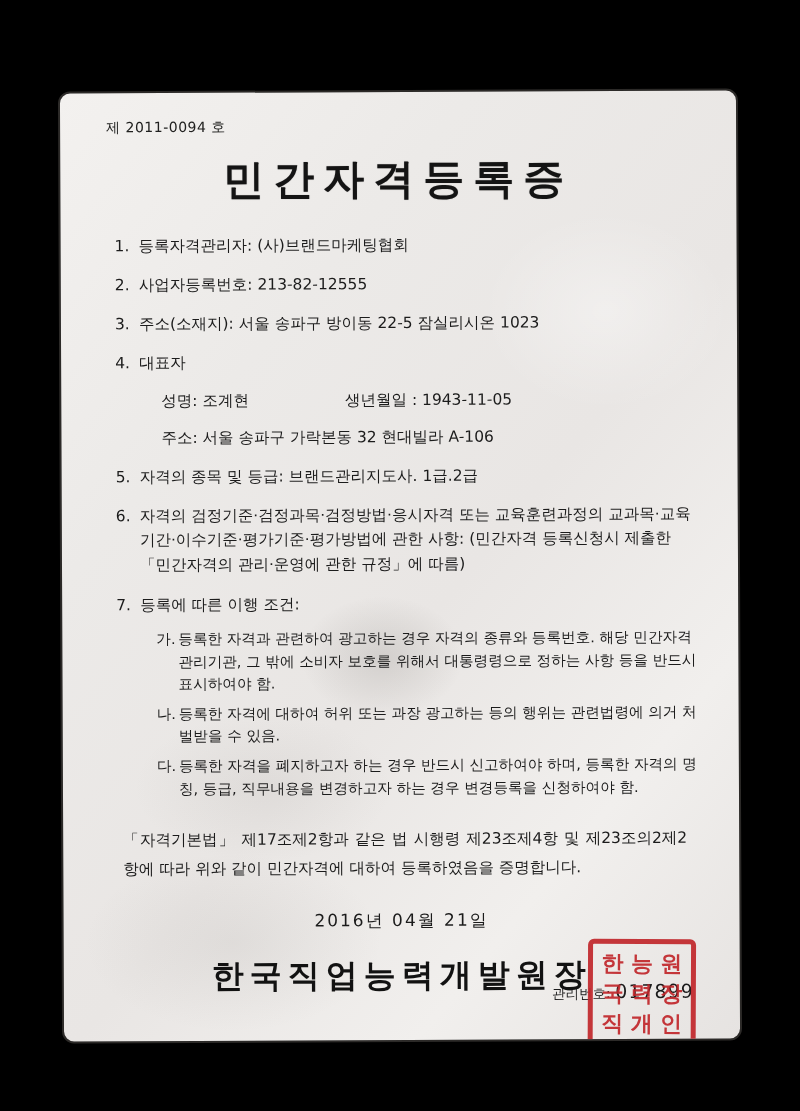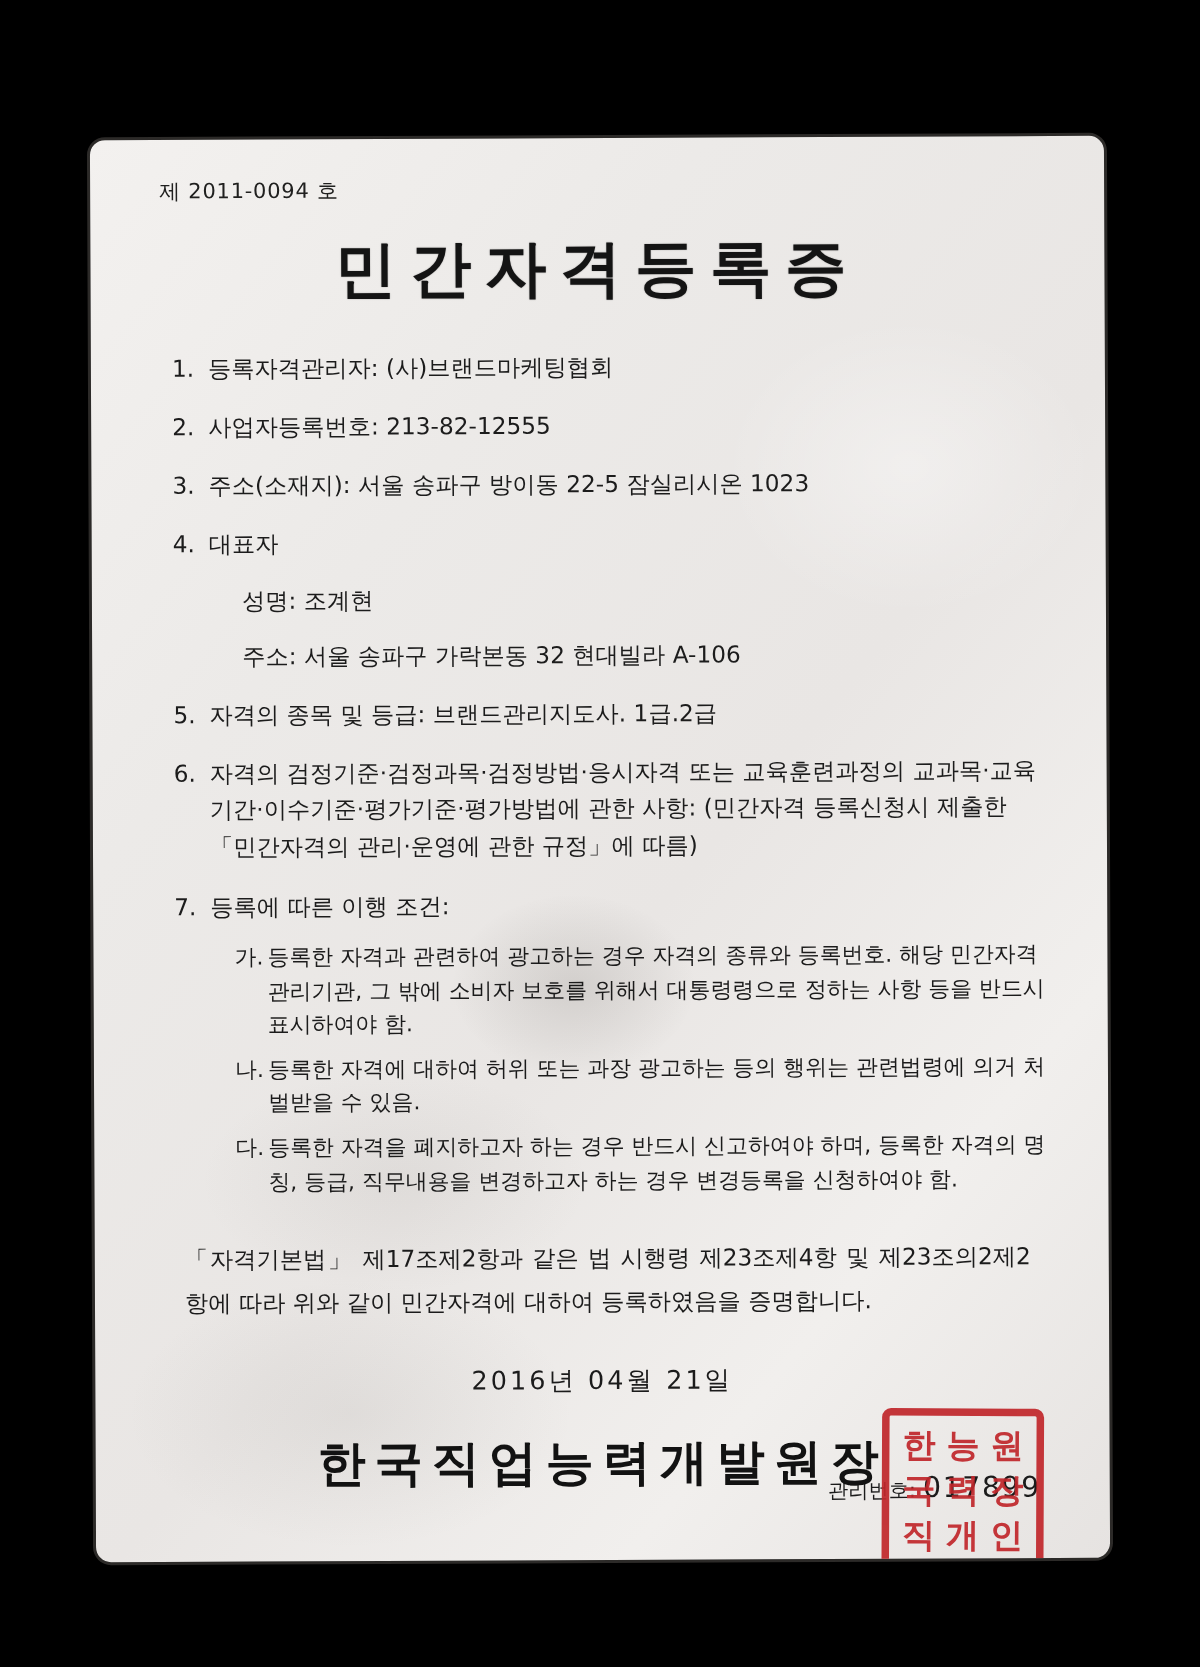--- a/index.html
+++ b/index.html
@@ -241,20 +241,21 @@
         </div>
 
         <div class="item">
           <span class="num">4.</span>
           <span class="txt">대표자</span>
         </div>
 
         <div class="sub-line">
           <span class="label">성명: 조계현</span>
           <span class="spacer"></span>
+          <span class="label">생년월일 : 1943-11-05</span>
         </div>
 
         <div class="sub-line">
           <span class="label">주소: 서울 송파구 가락본동 32 현대빌라 A-106</span>
         </div>
 
         <div class="item">
           <span class="num">5.</span>
           <span class="txt">자격의 종목 및 등급: 브랜드관리지도사. 1급.2급</span>
         </div>

